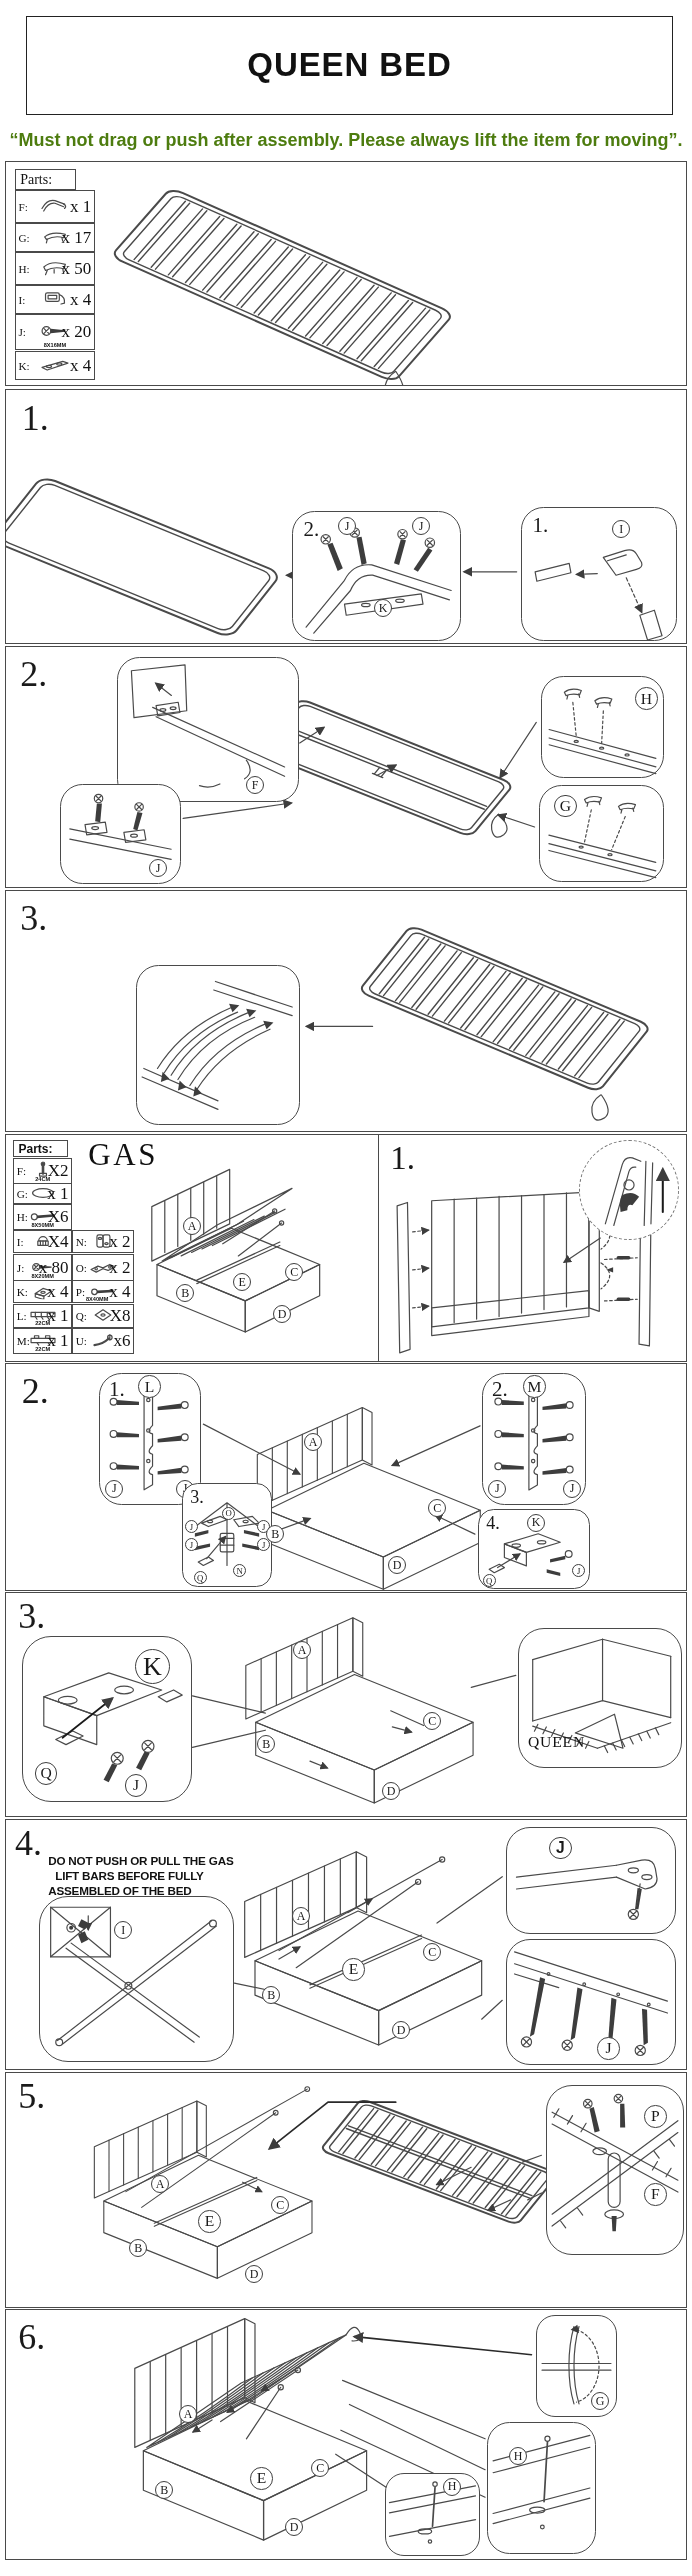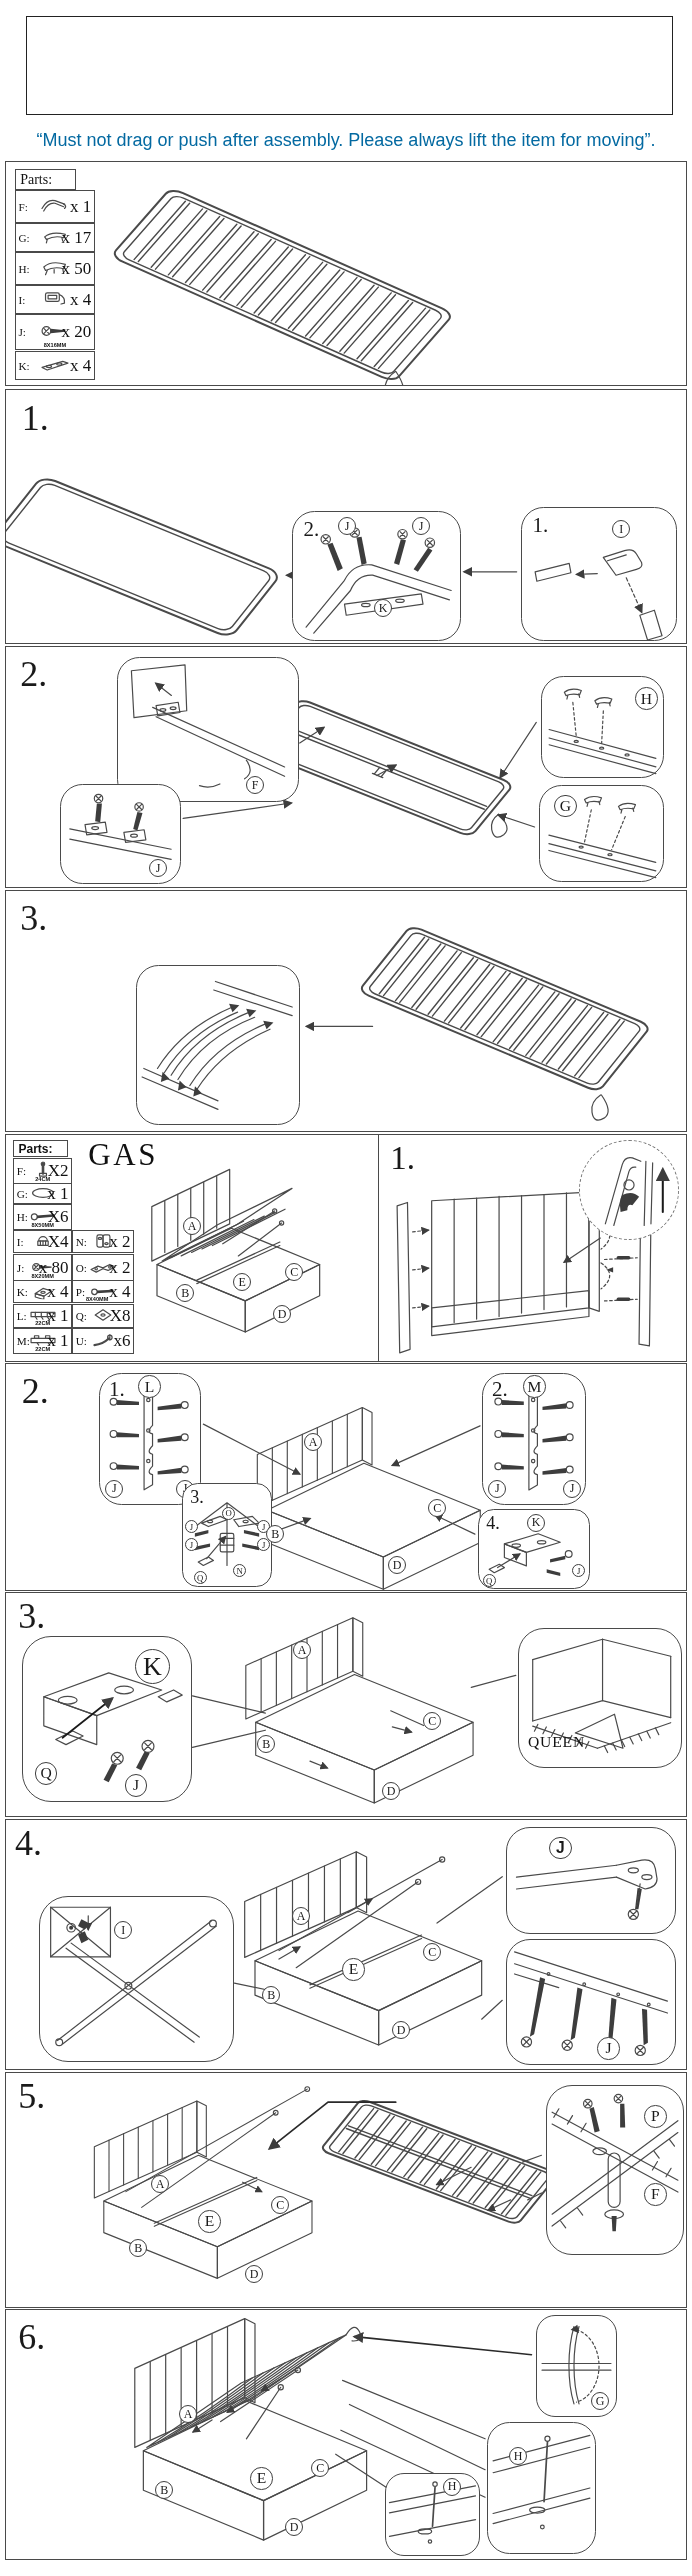--- a/index.html
+++ b/index.html
@@ -14,38 +14,39 @@
   .lbl.sm{width:13px;height:13px;font-size:8.7px;}
   .lbl.md{width:22.5px;height:22.5px;font-size:15.6px;}
   .lbl.lg{width:35px;height:35px;font-size:26px;}
   .lbl.bold{font-family:"Liberation Sans",sans-serif;font-weight:700;}
   .co{position:absolute;border:1.3px solid #4a4a4a;border-radius:22.5px;background:#fff;z-index:3;box-sizing:border-box;}
   .co>svg{position:absolute;left:0;top:0;width:100%;height:100%;}
   
   .hdr{position:absolute;top:15.6px;left:26px;width:645px;height:97px;border:1.7px solid #222;display:flex;z-index:2;}
   .hdr-black{width:210px;background:#000;color:#fff;display:flex;flex-direction:column;align-items:center;justify-content:center;font-weight:700;font-size:22.5px;line-height:1.25;letter-spacing:0.4px;}
   .hdr-title{flex:1;display:flex;align-items:center;justify-content:center;font-weight:700;font-size:33px;letter-spacing:0.9px;}
-  .warn{position:absolute;top:130px;left:0;width:100%;text-align:center;font-size:18px;font-weight:400;color:#0369a1;}
+  .warn{position:absolute;top:130px;left:0;width:100%;text-align:center;font-size:18px;font-weight:700;color:#4d7c0f;}
   
   .pcell{position:absolute;border:0.9px solid #4a4a4a;background:#fff;box-sizing:border-box;font-family:"Liberation Serif",serif;z-index:4;}
   .pcell .pid{position:absolute;left:2.6px;top:50%;transform:translateY(-50%);font-size:11.2px;}
   .pcell .pqty{position:absolute;right:2.6px;top:50%;transform:translateY(-50%);font-size:17px;}
   .pcell .psize{position:absolute;left:50%;bottom:0.9px;transform:translateX(-50%);font-size:5.6px;font-weight:700;font-family:"Liberation Sans",sans-serif;white-space:nowrap;}
   .pcell svg{position:absolute;left:50%;top:46%;transform:translate(-50%,-50%);}
   .phead{font-size:14px;display:flex;align-items:center;padding-left:4.3px;}
   .gas-title{position:absolute;font-family:"Liberation Serif",serif;font-size:31px;letter-spacing:2.6px;z-index:5;}
   .fabric{position:absolute;font-family:"Liberation Serif",serif;font-size:15.6px;letter-spacing:0.9px;z-index:6;}
   .gwarn{position:absolute;font-size:11.7px;font-weight:700;line-height:1.3;letter-spacing:-0.2px;z-index:6;}
   .dcircle{position:absolute;border:1.4px dashed #777;border-radius:50%;background:#fff;z-index:4;box-sizing:border-box;}
   .vdiv{position:absolute;top:0;height:100%;border-left:1px solid #4a4a4a;z-index:1;}
 </style>
 </head>
 <body>
 
 <div class="hdr">
+  <div class="hdr-title">QUEEN BED</div>
 </div>
 <div class="warn">“Must not drag or push after assembly. Please always lift the item for moving”.</div>
 
 <div class="sec" style="top:161px;height:225px;">
 
   <div class="pcell phead" style="left:8.7px;top:7px;width:61px;height:21px;">
     <span>Parts:</span>
   </div>
   <div class="pcell" style="left:8.7px;top:28px;width:80px;height:33px;">
     <span class="pid">F:</span>
@@ -753,20 +754,25 @@
     <div class="fabric" style="left:8.7px;bottom:15.6px;">QUEEN</div>
   </div>
   <div class="lbl" style="left:287px;top:48px;">A</div>
   <div class="lbl" style="left:251px;top:142px;">B</div>
   <div class="lbl" style="left:417px;top:119px;">C</div>
   <div class="lbl" style="left:376px;top:189px;">D</div>
 </div>
 
 <div class="sec" style="top:1819px;height:251px;">
   <div class="num" style="left:8.7px;top:5.2px;">4.</div>
+  <div class="gwarn" style="left:42px;top:33px;">
+    <div>DO NOT PUSH OR PULL THE GAS</div>
+    <div style="padding-left:7px;">LIFT BARS BEFORE FULLY</div>
+    <div>ASSEMBLED OF THE BED</div>
+  </div>
   <svg class="scene" viewBox="0 0 788 290">
     <defs>
         <marker id="a7" viewBox="0 0 10 10" refX="8" refY="5" markerWidth="7" markerHeight="7" orient="auto-start-reverse">
           <path d="M0,0L10,5L0,10z" fill="#3d3d3d"></path>
         </marker>
       </defs>
     <g class="art">
       <line x1="264" y1="190" x2="312" y2="200"></line>
       <line x1="576" y1="66" x2="500" y2="120"></line>
       <line x1="576" y1="210" x2="552" y2="232"></line>

